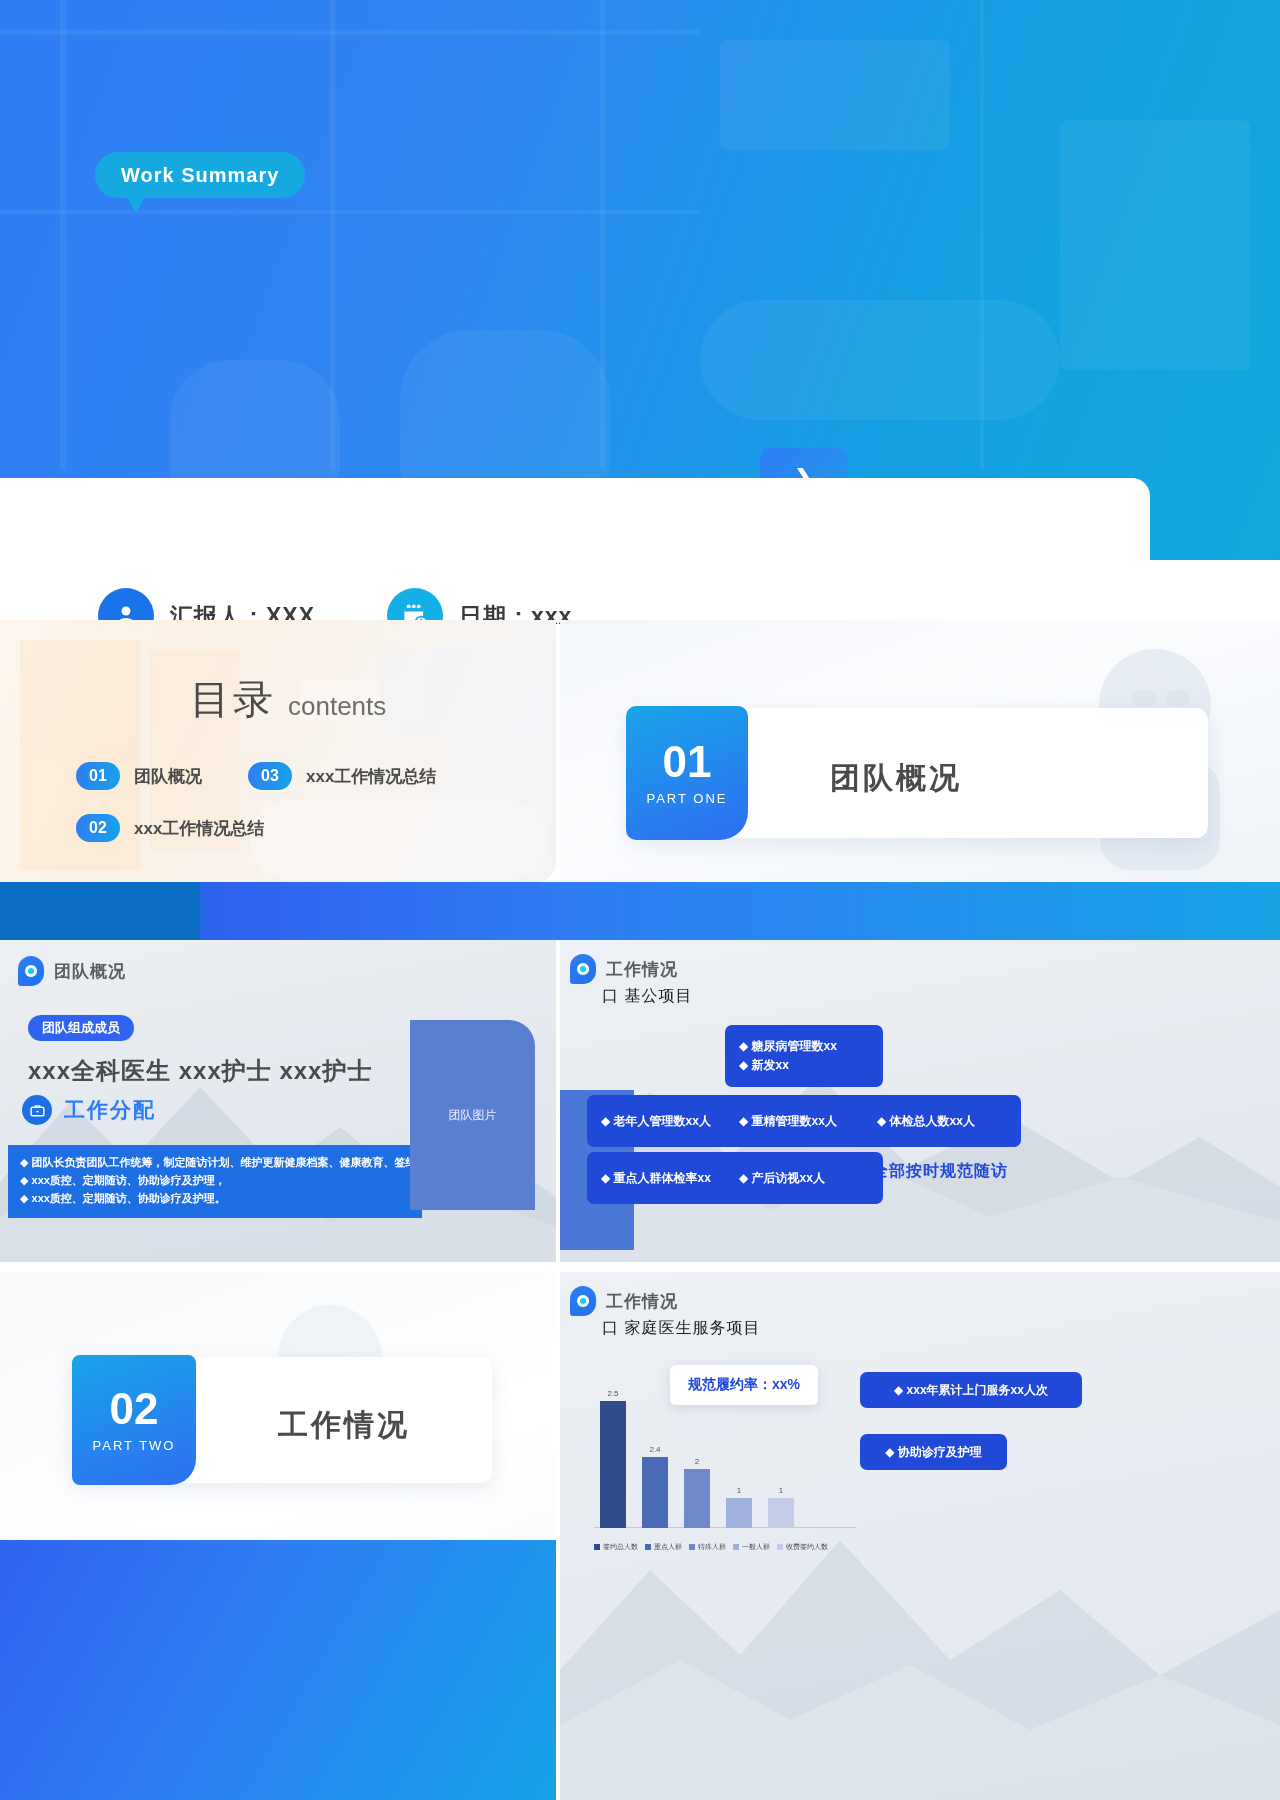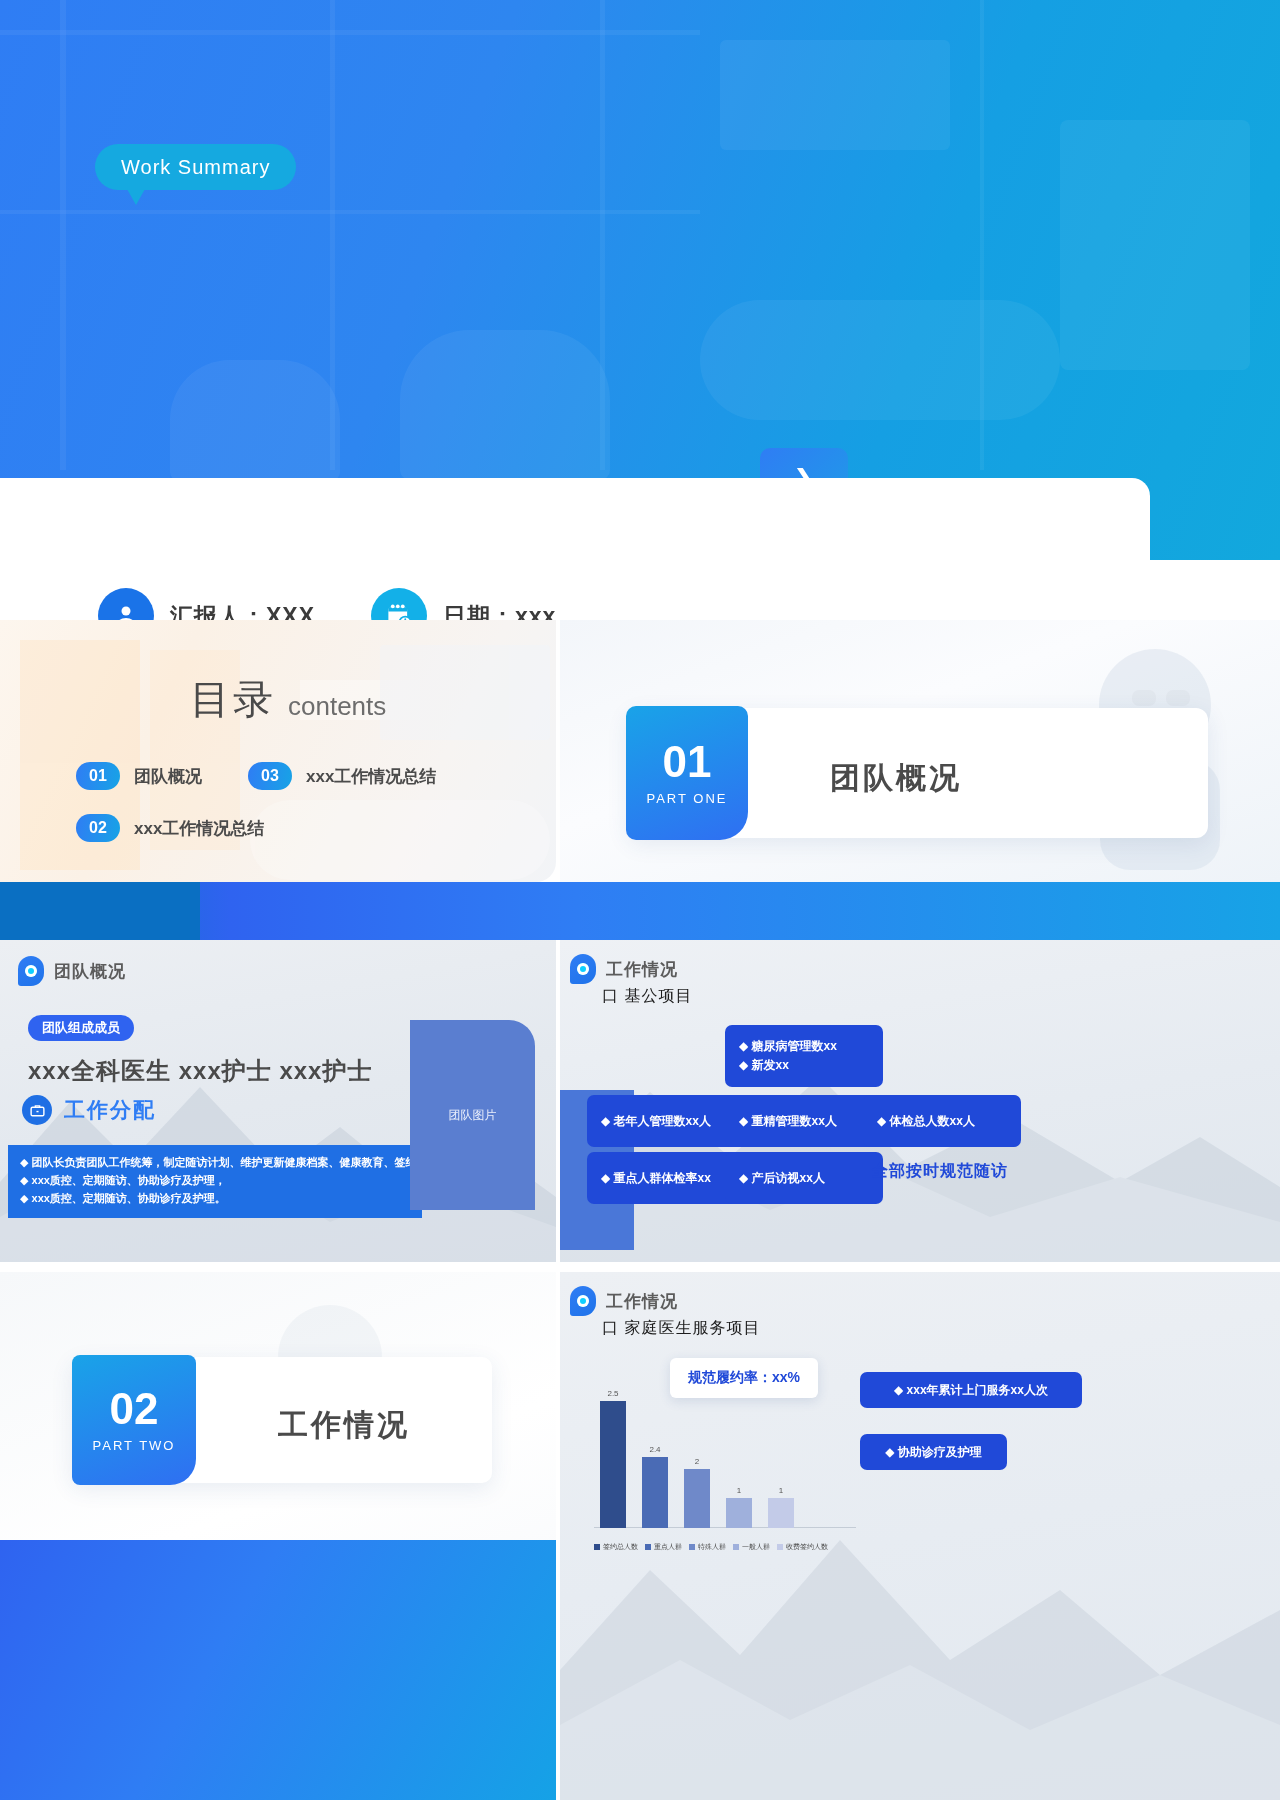--- a/index.html
+++ b/index.html
@@ -4,34 +4,34 @@
 <style>
   html,body{margin:0;padding:0;}
   body{width:1280px;height:1800px;background:#fff;font-family:"Liberation Sans","DejaVu Sans",sans-serif;overflow:hidden;}
   .page{position:relative;width:1280px;height:1800px;}
 
   
   .cover{position:absolute;left:0;top:0;width:1280px;height:560px;overflow:hidden;
          background:linear-gradient(110deg,#2f7df4 0%,#2e86f0 35%,#159fe3 70%,#12a8dd 100%);}
   .cover .room{position:absolute;inset:0;opacity:.30;}
   .cover .room i{position:absolute;background:rgba(255,255,255,.18);display:block;}
-  .badge-work{position:absolute;left:95px;top:144px;height:46px;padding:0 26px;border-radius:24px;
-     background:#15a9e0;color:#fff;font-size:20px;font-weight:normal;letter-spacing:1px;
+  .badge-work{position:absolute;left:95px;top:152px;height:46px;padding:0 26px;border-radius:24px;
+     background:#15a9e0;color:#fff;font-size:20px;font-weight:bold;letter-spacing:1px;
      display:flex;align-items:center;}
   .badge-work:after{content:"";position:absolute;left:32px;bottom:-15px;width:0;height:0;
      border-left:9px solid transparent;border-right:9px solid transparent;border-top:16px solid #15a9e0;}
   .cover-title{position:absolute;left:88px;top:218px;color:#fff;font-size:96px;font-weight:bold;
      letter-spacing:6px;line-height:1.05;white-space:nowrap;text-shadow:0 2px 10px rgba(0,60,140,.18);}
   .arrow-chip{position:absolute;left:760px;top:448px;width:88px;height:62px;
      background:linear-gradient(135deg,#2f7df4,#1f9ae8);border-radius:10px 10px 26px 10px;
      display:flex;align-items:center;justify-content:center;color:#fff;font-size:26px;font-weight:bold;}
   .white-strip{position:absolute;left:0;top:478px;width:1150px;height:82px;background:#fff;border-radius:0 18px 0 0;}
 
   
-  .meta-row{position:absolute;left:98px;top:588px;display:flex;align-items:center;gap:56px;}
+  .meta-row{position:absolute;left:98px;top:588px;display:flex;align-items:center;gap:72px;}
   .meta{display:flex;align-items:center;gap:16px;}
   .meta .circ{width:56px;height:56px;border-radius:50%;display:flex;align-items:center;justify-content:center;}
   .meta .circ.c1{background:#1a73e8;}
   .meta .circ.c2{background:#13b0e8;}
   .meta .txt{font-size:23px;font-weight:bold;color:#3b3b3b;letter-spacing:1px;}
 
   
   .contents{position:absolute;left:0;top:620px;width:556px;height:262px;
      background:linear-gradient(115deg,#fdf6ee 0%,#fbf1e6 30%,#f7f4f2 75%,#f2f4f7 100%);
      border-radius:0 0 20px 0;overflow:hidden;}
@@ -115,21 +115,21 @@
      background:linear-gradient(170deg,#edf0f4 0%,#e7ecf2 50%,#e2e8ef 100%);overflow:hidden;}
   .chart-wrap{position:absolute;left:26px;top:82px;width:270px;height:200px;}
   .bars{position:absolute;left:14px;bottom:26px;height:170px;display:flex;align-items:flex-end;gap:16px;}
   .barcol{display:flex;flex-direction:column;align-items:center;justify-content:flex-end;}
   .barval{font-size:8px;color:#555;margin-bottom:3px;}
   .bar{width:26px;}
   .axis-line{position:absolute;left:8px;right:0;bottom:26px;height:1px;background:#c4ccd6;}
   .legend{position:absolute;left:8px;bottom:2px;display:flex;gap:7px;}
   .lg{display:flex;align-items:center;gap:3px;font-size:7px;color:#4d4d4d;white-space:nowrap;}
   .lg i{width:6px;height:6px;display:block;}
-  .callout{position:absolute;left:110px;top:86px;background:#fff;border-radius:6px;
+  .callout{position:absolute;left:110px;top:93px;background:#fff;border-radius:6px;
      box-shadow:0 3px 12px rgba(40,80,140,.14);padding:11px 18px;font-size:14px;font-weight:bold;color:#2049d8;}
   .btn-blue{position:absolute;background:#2049d8;color:#fff;border-radius:7px;display:flex;align-items:center;
      justify-content:center;font-size:12px;font-weight:bold;white-space:nowrap;padding:0 16px;height:36px;}
 </style>
 </head>
 <body>
 
 <div class="page">
 
   <div class="cover">

